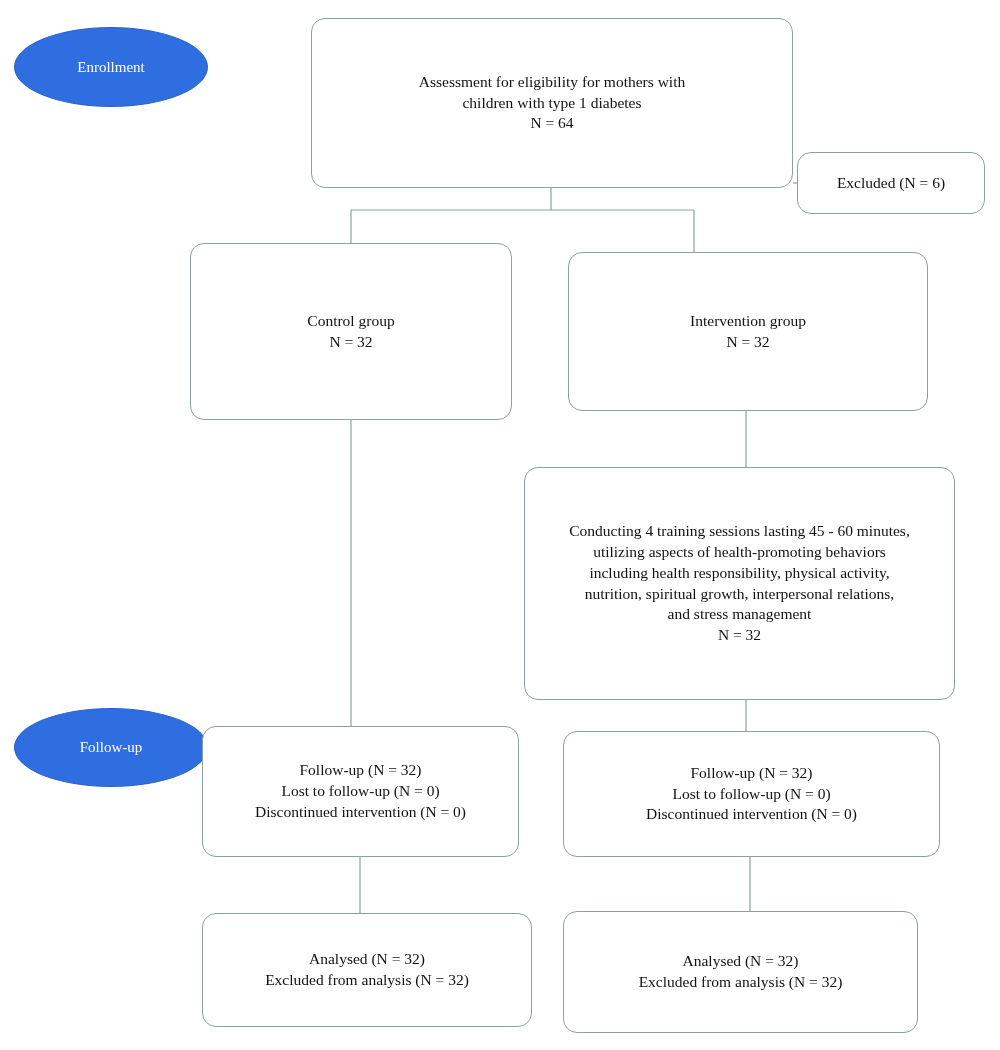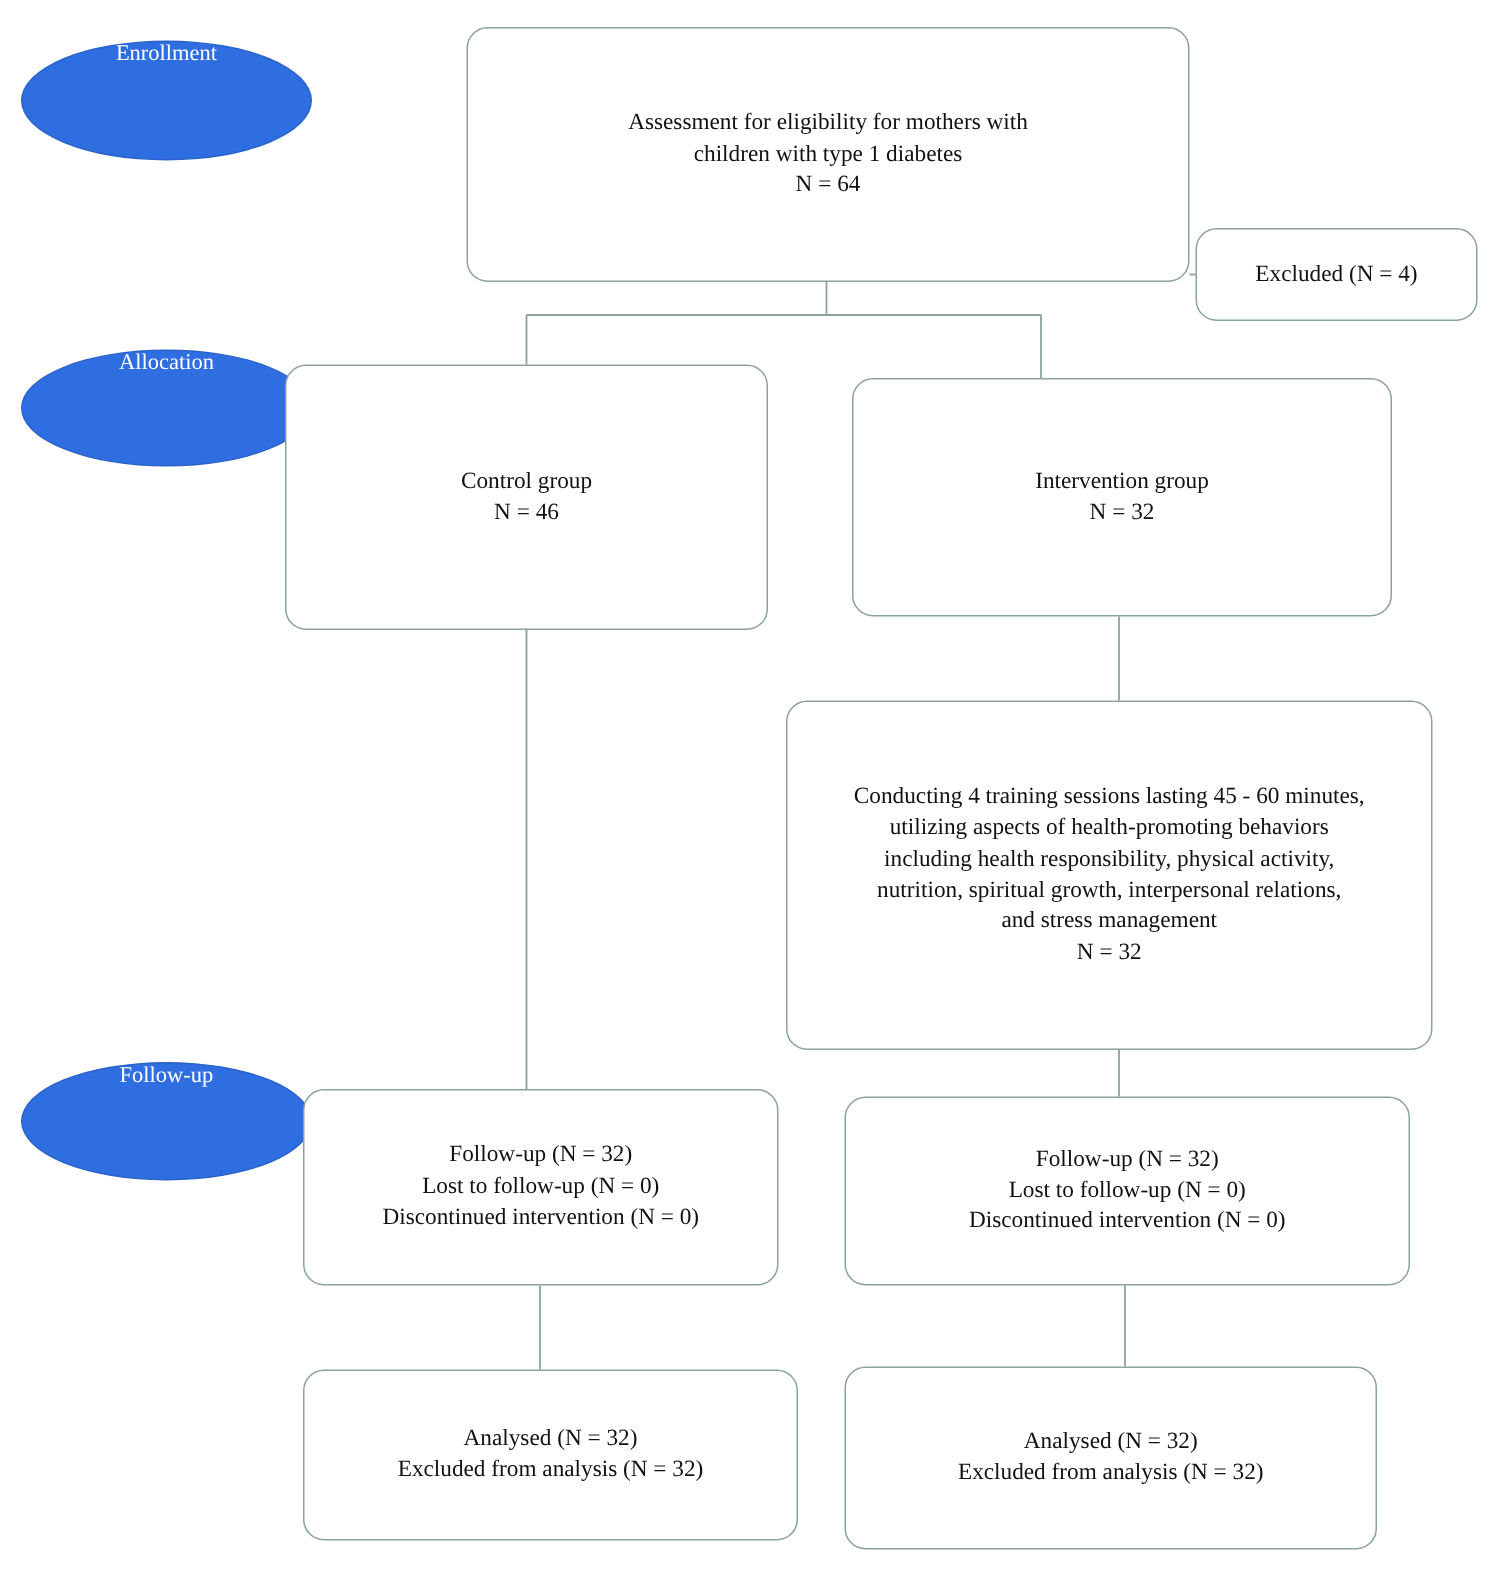--- a/index.html
+++ b/index.html
@@ -22,21 +22,21 @@
     position: absolute;
     left: 0;
     top: 0;
     width: 1000px;
     height: 1050px;
     pointer-events: none;
   }
   .stage-label {
     position: absolute;
     display: flex;
-    align-items: flex-start;
+    align-items: center;
     justify-content: center;
     background: #2f6ee0;
     border: 1px solid #2a62c9;
     border-radius: 50%;
     color: #ffffff;
     font-size: 15px;
     font-family: "Liberation Serif", serif;
     box-sizing: border-box;
   }
   .box {
@@ -86,43 +86,40 @@
       <path d="M360,857 L360,913"></path>
 
       <path d="M750,857 L750,911"></path>
     </g>
   </svg>
 
   <div class="stage-label" style="left:14px; top:27px; width:194px; height:80px;">
     <span>Enrollment</span>
   </div>
 
-  <div class="stage-label" style="left:14px; top:233px; width:194px; height:78px;">
-    <span>Allocation</span>
-  </div>
 
 
   <div class="stage-label" style="left:14px; top:708px; width:194px; height:79px;">
     <span>Follow-up</span>
   </div>
 
 
   <div class="box" style="left:311px; top:18px; width:482px; height:170px;">
     <span class="inner">Assessment for eligibility for mothers with
 children with type 1 diabetes
 N = 64</span>
   </div>
 
   <div class="box" style="left:797px; top:152px; width:188px; height:62px;">
-    <span class="inner">Excluded (N = 4)</span>
+    <span class="inner">Excluded (N = 6)</span>
   </div>
 
   <div class="box" style="left:190px; top:243px; width:322px; height:177px;">
     <span class="inner">Control group
-N = 46</span>
+N = 32</span>
   </div>
 
   <div class="box" style="left:568px; top:252px; width:360px; height:159px;">
     <span class="inner">Intervention group
 N = 32</span>
   </div>
 
   <div class="box" style="left:524px; top:467px; width:431px; height:233px;">
     <span class="inner">Conducting 4 training sessions lasting 45 - 60 minutes,
 utilizing aspects of health-promoting behaviors

